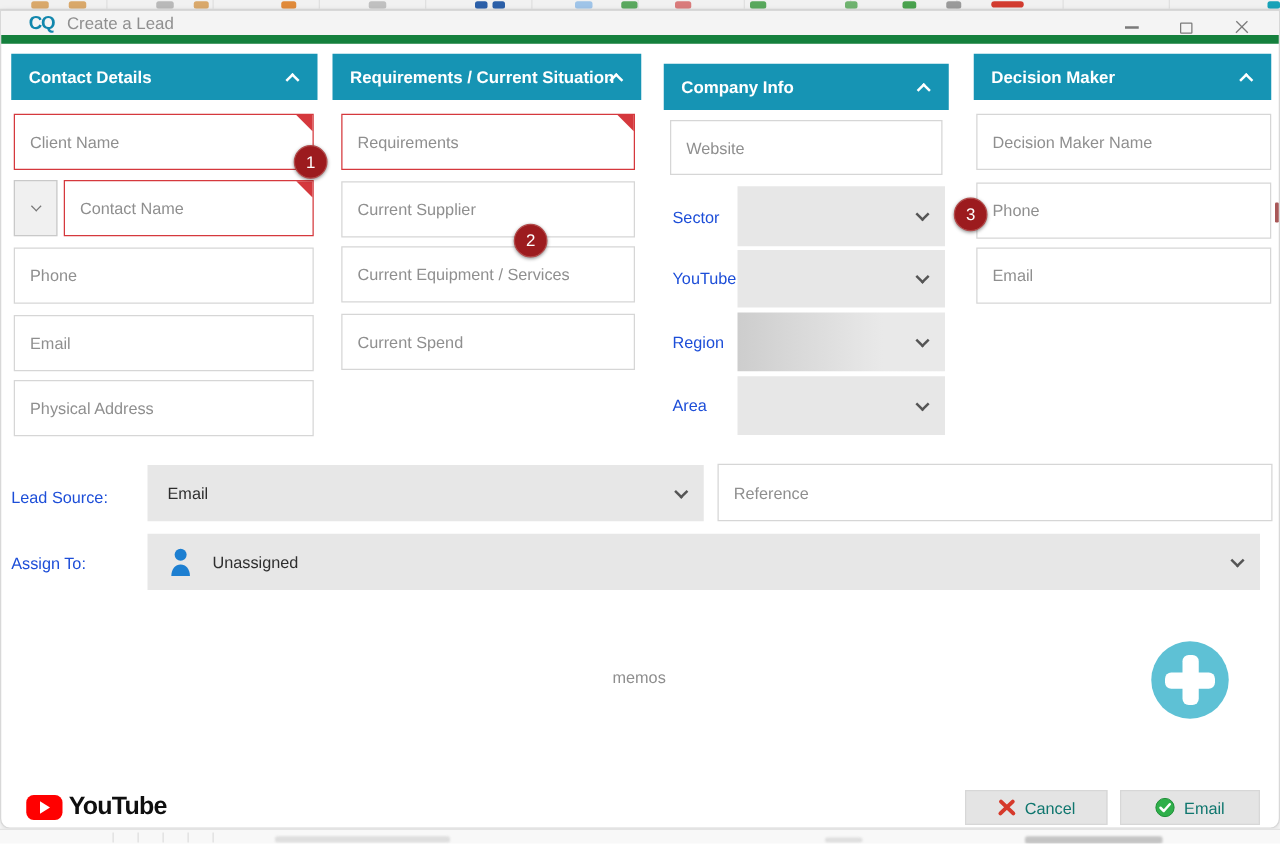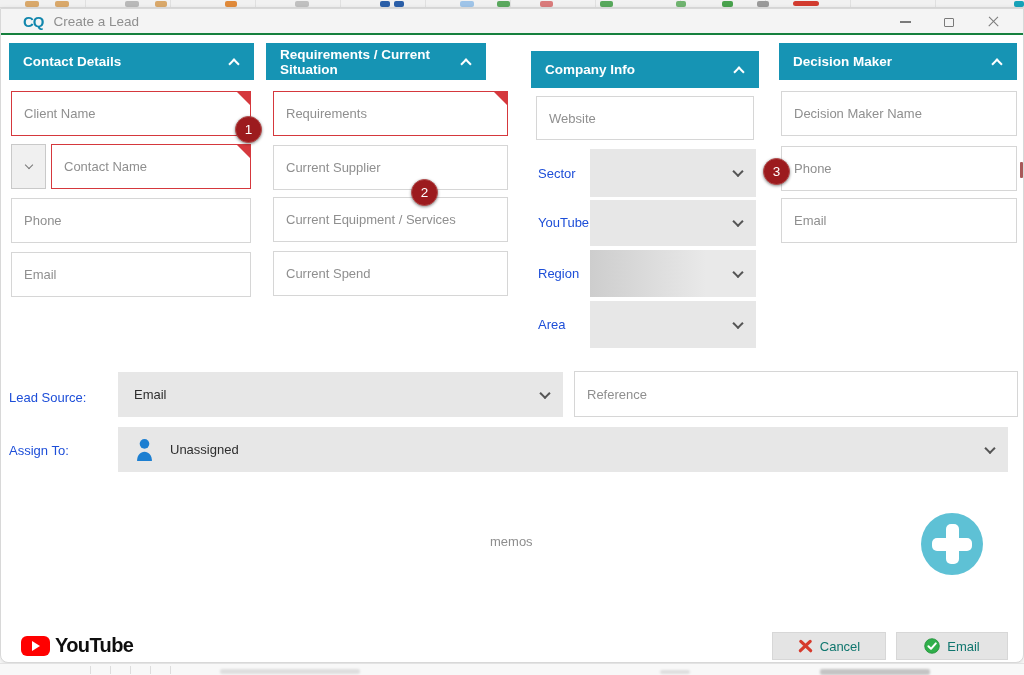--- a/index.html
+++ b/index.html
@@ -14,21 +14,21 @@
   .bg-top{position:absolute;left:0;top:0;width:1024px;height:8px;background:#f1f1f1;border-bottom:1px solid #dcdcdc;overflow:hidden;}
   .bg-top .chip{position:absolute;top:1px;height:6px;border-radius:2px;}
   .bg-top .vline{position:absolute;top:0;width:1px;height:8px;background:#e0e0e0;}
   .bg-bottom{position:absolute;left:0;top:663px;width:1024px;height:12px;background:#f8f8f8;border-top:1px solid #e3e3e3;overflow:hidden;}
   .bg-bottom .blk{position:absolute;background:#c9c9c9;opacity:.55;border-radius:2px;filter:blur(1px);}
   .bg-bottom .vline{position:absolute;top:2px;width:1px;height:8px;background:#ddd;}
 
   
   .dialog{position:absolute;left:0;top:8px;width:1024px;height:655px;background:#fff;
           border:1px solid #d8d8d8;border-radius:0 0 8px 8px;box-shadow:0 2px 6px rgba(0,0,0,.15);}
-  .titlebar{position:absolute;left:0;top:0;width:100%;height:26px;background:#f4f4f4;display:flex;align-items:center;border-bottom:2px solid #15803d;}
+  .titlebar{position:absolute;left:0;top:0;width:100%;height:26px;background:#f4f4f4;display:flex;align-items:center;border-bottom:7px solid #15803d;}
   .logo{font-weight:800;font-size:15px;color:#1287ad;letter-spacing:-1px;margin-left:22px;}
   .title{font-size:13.5px;color:#8f8f8f;margin-left:10px;}
   .win-controls{position:absolute;right:8px;top:0;height:26px;display:flex;}
   .win-btn{width:44px;height:26px;display:flex;align-items:center;justify-content:center;position:relative;cursor:default;}
   .g-min{width:11px;height:1.4px;background:#7a7a7a;}
   .g-max{width:10px;height:9px;border:1.3px solid #7a7a7a;border-radius:1px;}
   .g-x1,.g-x2{position:absolute;left:16px;top:12px;width:13px;height:1.4px;background:#7a7a7a;}
   .g-x1{transform:rotate(45deg);} .g-x2{transform:rotate(-45deg);}
 
   
@@ -121,21 +121,21 @@
             <span class="g-x1"></span>
             <span class="g-x2"></span>
           </div>
       </div>
     </div>
 
     <div class="sec" style="left:8px;top:34px;width:245px;">
       <span>Contact Details</span>
       <span class="chev-up"></span>
     </div>
-    <div class="sec" style="left:265px;top:34px;width:220px;">
+    <div class="sec" style="left:265px;top:34px;width:247px;">
       <span>Requirements / Current Situation</span>
       <span class="chev-up"></span>
     </div>
     <div class="sec" style="left:530px;top:42px;width:228px;">
       <span>Company Info</span>
       <span class="chev-up"></span>
     </div>
     <div class="sec" style="left:778px;top:34px;width:238px;">
       <span>Decision Maker</span>
       <span class="chev-up"></span>
@@ -148,20 +148,23 @@
       <span class="chev-sm"></span>
     </div>
     <div class="field required" style="left:50px;top:135px;width:200px;height:45px;">
       <input placeholder="Contact Name" style="">
     </div>
     <div class="field" style="left:10px;top:189px;width:240px;height:45px;">
       <input placeholder="Phone" style="">
     </div>
     <div class="field" style="left:10px;top:243px;width:240px;height:45px;">
       <input placeholder="Email" style="">
+    </div>
+    <div class="field" style="left:10px;top:295px;width:240px;height:45px;">
+      <input placeholder="Physical Address" style="">
     </div>
 
     <div class="field required" style="left:272px;top:82px;width:235px;height:45px;">
       <input placeholder="Requirements" style="">
     </div>
     <div class="field" style="left:272px;top:136px;width:235px;height:45px;">
       <input placeholder="Current Supplier" style="">
     </div>
     <div class="field" style="left:272px;top:188px;width:235px;height:45px;">
       <input placeholder="Current Equipment / Services" style="">

